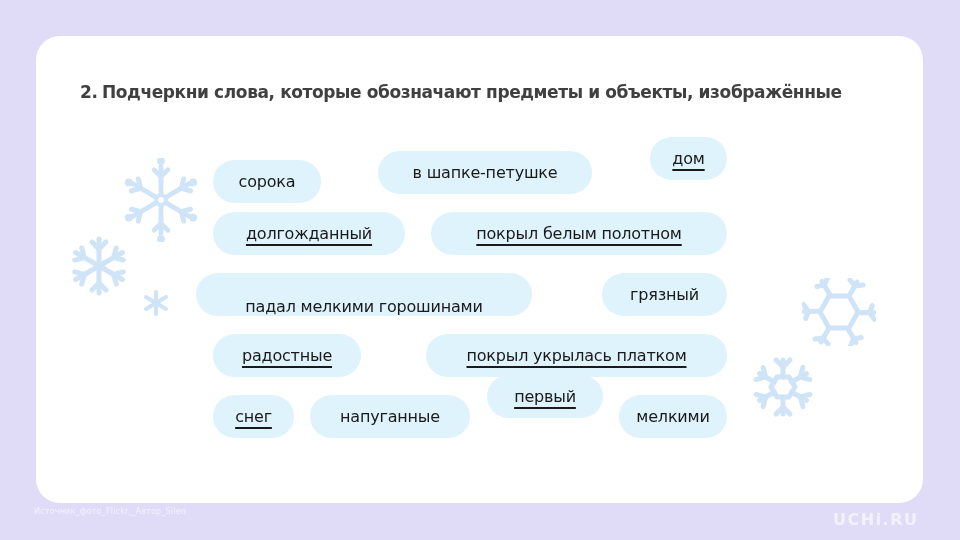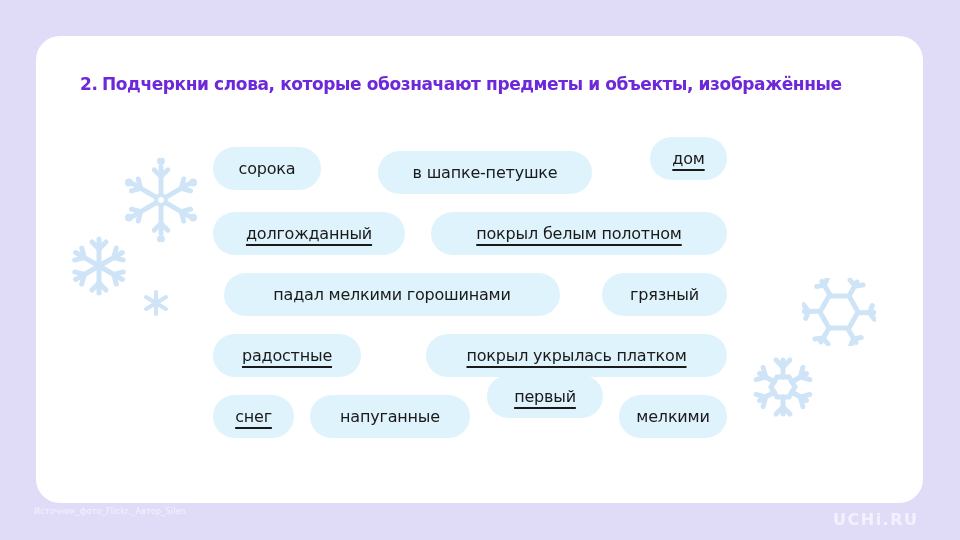--- a/index.html
+++ b/index.html
@@ -8,22 +8,22 @@
     background: #e0dcf8;
     position: relative;
     font-family: "DejaVu Sans", "Liberation Sans", sans-serif;
   }
   .card {
     position: absolute; left: 36px; top: 36px;
     width: 887px; height: 467px;
     background: #ffffff; border-radius: 24px;
   }
   .task {
-    position: absolute; left: 80px; top: 72px;
-    font-size: 17px; font-weight: bold; color: #6d28d9;
+    position: absolute; left: 80px; top: 80px;
+    font-size: 17px; font-weight: bold; color: #404040;
     line-height: 25px; letter-spacing: -0.4px;
   }
   .task .num { display: inline-block; width: 22px; }
   .task .line2 { padding-left: 22px; }
   .pill {
     position: absolute; height: 43px;
     background: #dff3fc; border-radius: 22px;
     display: flex; align-items: center; justify-content: center;
     font-size: 16px; color: #1a1a1a; letter-spacing: -0.2px;
     cursor: pointer; box-sizing: border-box;
@@ -45,38 +45,38 @@
 </style>
 </head>
 <body>
 
 <div class="card"></div>
 
 <div class="task">
   <div><span class="num">2.</span><span>Подчеркни слова, которые обозначают предметы и объекты, изображённые</span></div>
 </div>
 
-<div class="pill" style="left:213px;top:147px;width:108px;">
+<div class="pill" style="left:213px;top:160px;width:108px;">
     <span>сорока</span>
   </div>
 <div class="pill" style="left:378px;top:151px;width:214px;">
     <span>в шапке-петушке</span>
   </div>
 <div class="pill" style="left:650px;top:137px;width:77px;">
     <span class="u">дом</span>
   </div>
 
 <div class="pill" style="left:213px;top:212px;width:192px;">
     <span class="u">долгожданный</span>
   </div>
 <div class="pill" style="left:431px;top:212px;width:296px;">
     <span class="u">покрыл белым полотном</span>
   </div>
 
-<div class="pill" style="left:224px;top:273px;width:336px;">
+<div class="pill" style="left:196px;top:273px;width:336px;align-items:flex-end;">
     <span>падал мелкими горошинами</span>
   </div>
 <div class="pill" style="left:602px;top:273px;width:125px;">
     <span>грязный</span>
   </div>
 
 <div class="pill" style="left:213px;top:334px;width:148px;">
     <span class="u">радостные</span>
   </div>
 <div class="pill" style="left:426px;top:334px;width:301px;">

